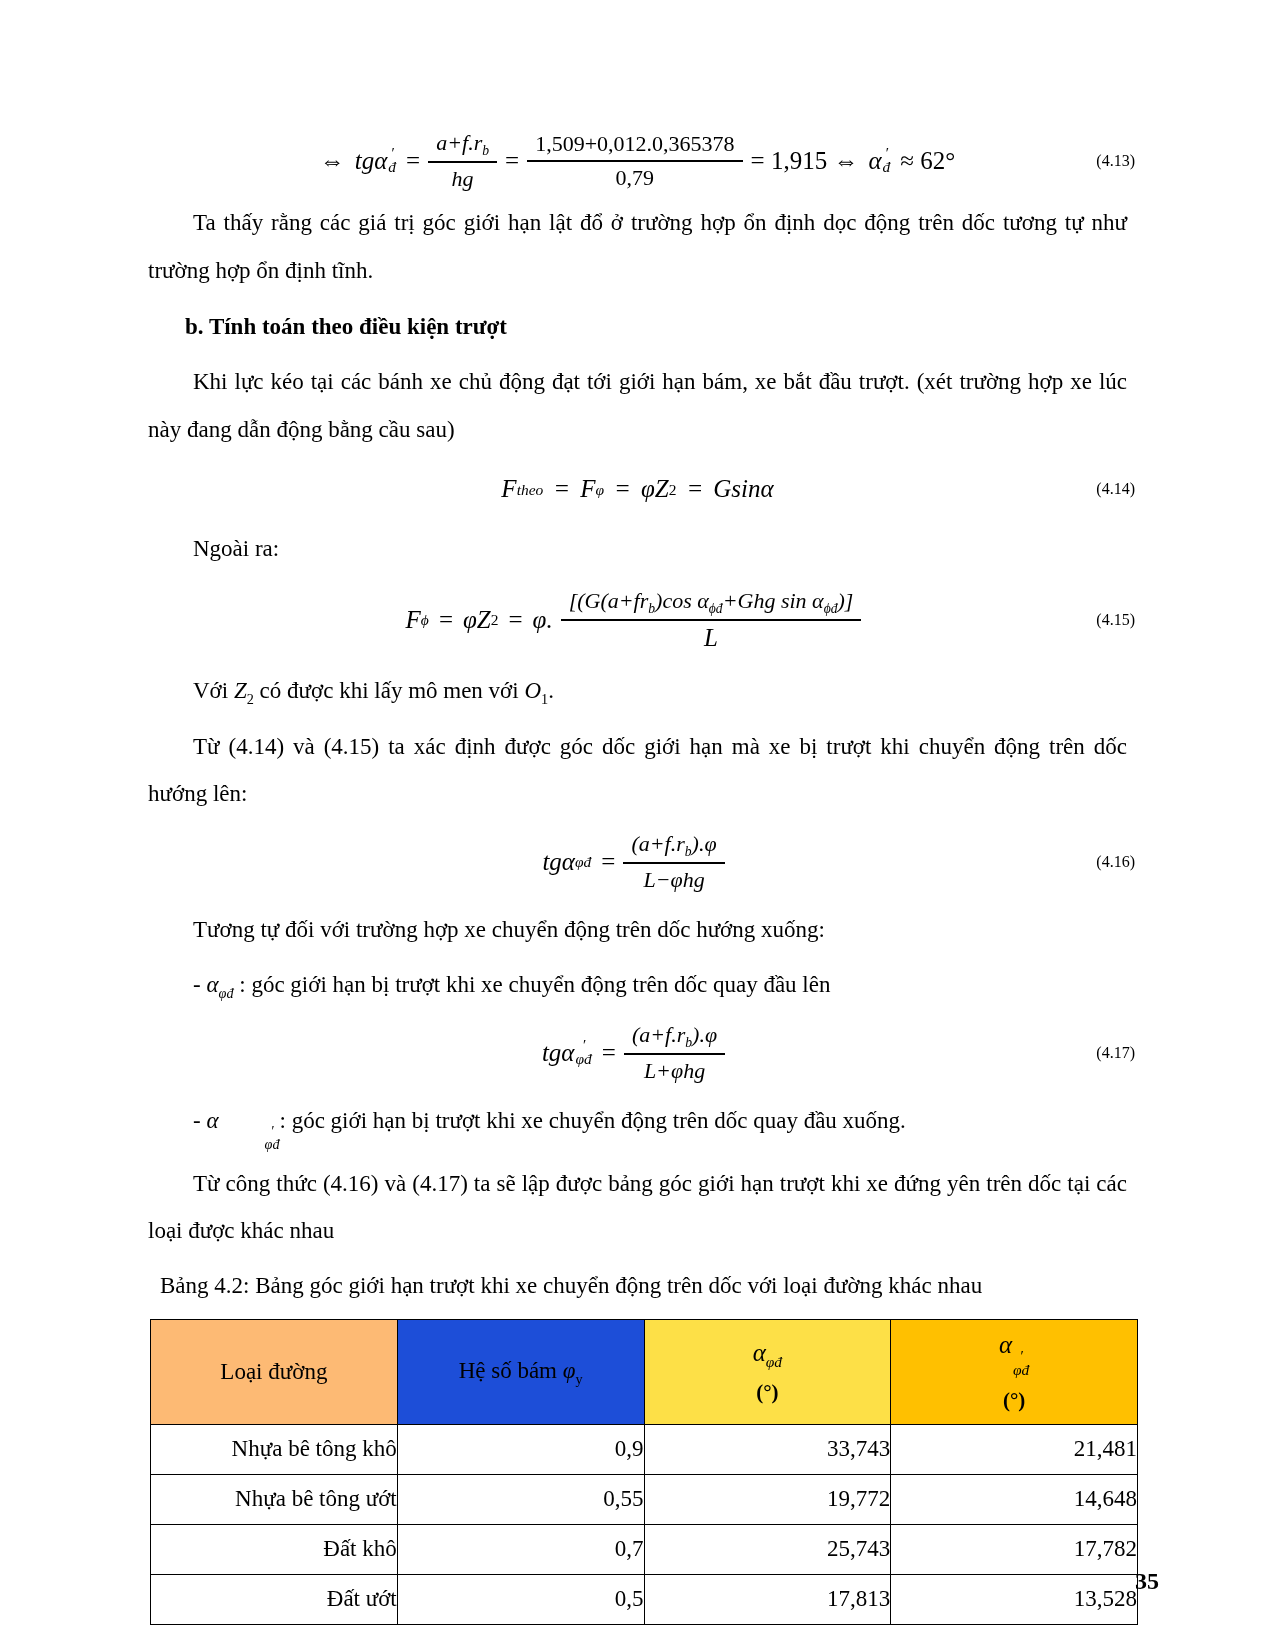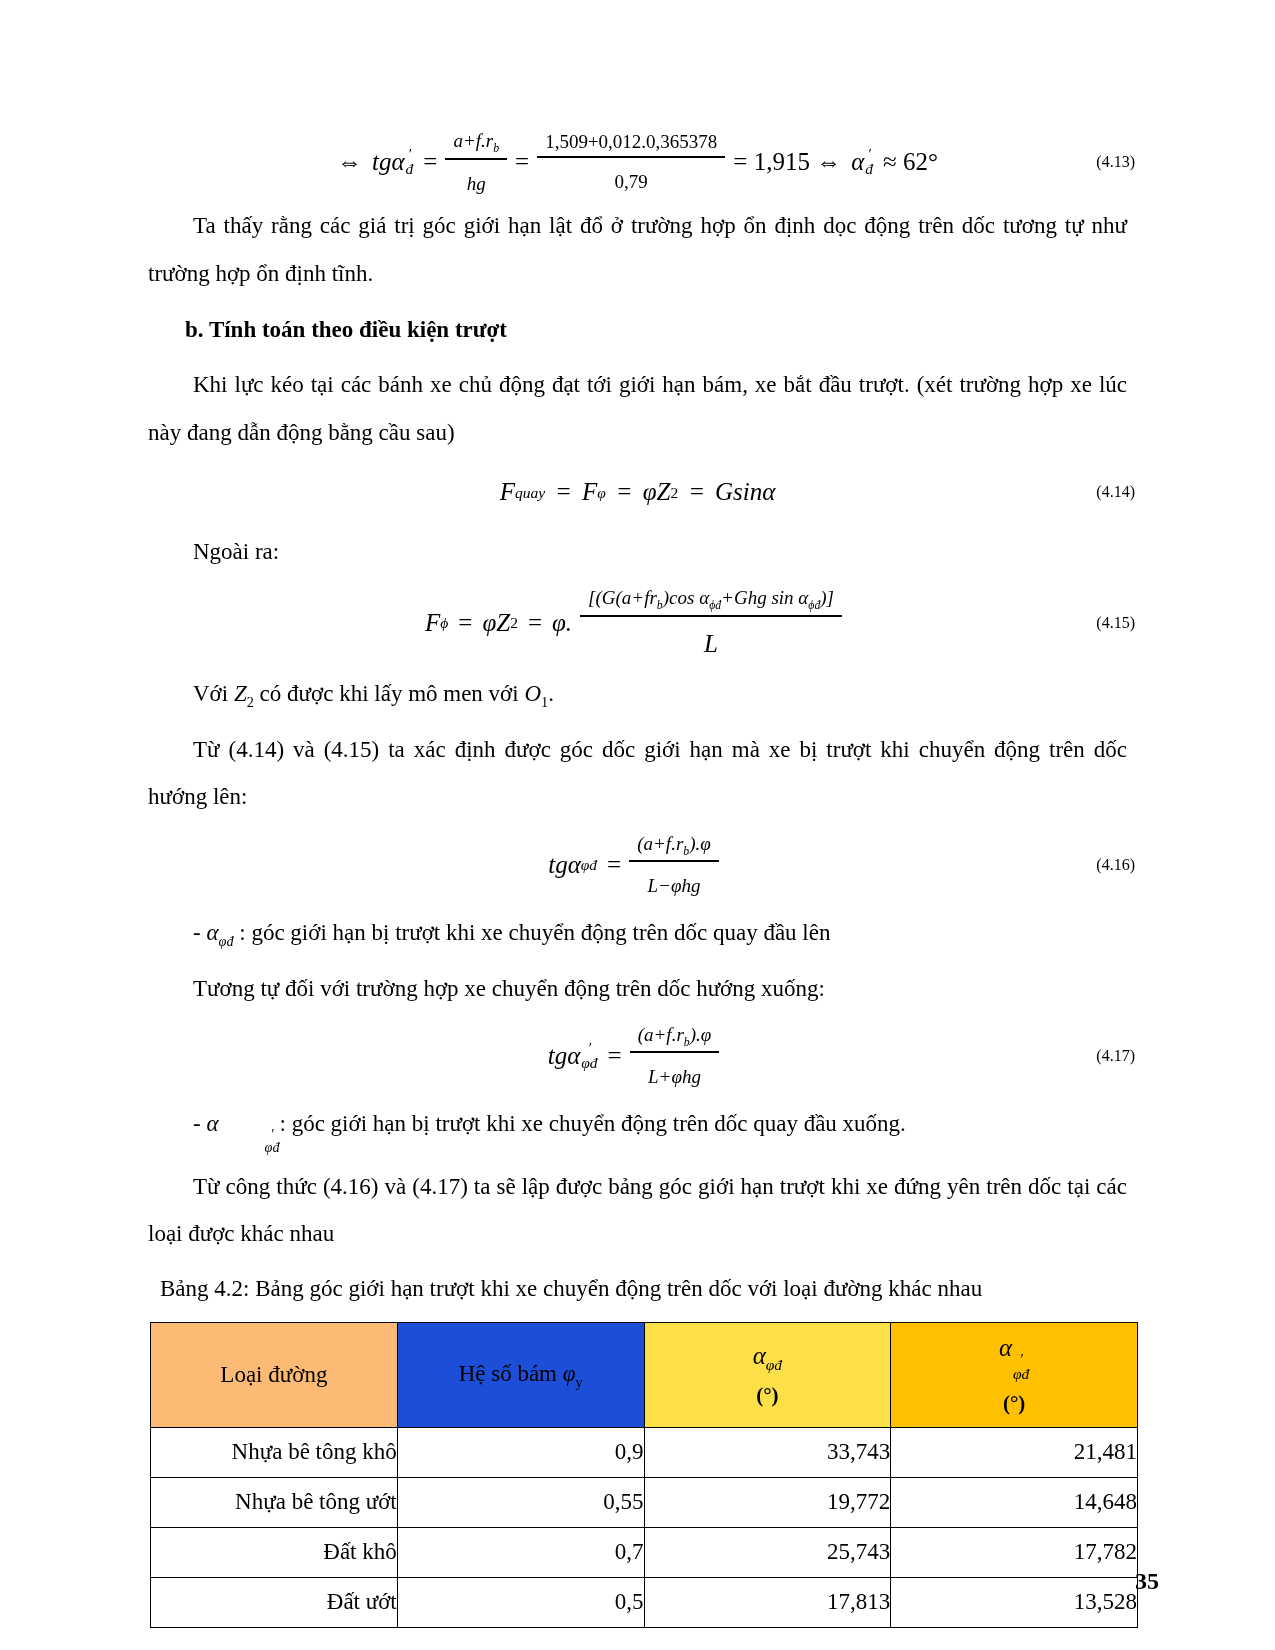--- a/index.html
+++ b/index.html
@@ -19,22 +19,22 @@
   p.caption{margin:4px 0 10px 0;text-indent:20px;line-height:2.0;text-align:left;}
 
   
   .eq-row{position:relative;display:flex;justify-content:center;align-items:center;margin:4px 0;min-height:56px;}
   .eq{font-size:25px;display:inline-flex;align-items:center;white-space:nowrap;}
   .eq .gap{display:inline-block;width:10px;}
   .it{font-style:italic;}
   .eq-num{position:absolute;right:0;top:50%;transform:translateY(-50%);font-size:16px;font-style:normal;}
   .frac{display:inline-flex;flex-direction:column;align-items:center;vertical-align:middle;margin:0 8px;}
   .frac .fnum{padding:0 8px 3px 8px;border-bottom:2px solid #000;line-height:1.15;}
-  .frac .fden{padding-top:13px;line-height:1.15;}
-  .fs-small{font-size:19px;}
+  .frac .fden{padding-top:3px;line-height:1.15;}
+  .fs-small{font-size:22px;}
   sub.m{font-size:0.62em;font-style:italic;line-height:1;}
   sub.up{font-style:normal;}
   .stack{display:inline-flex;flex-direction:column;align-items:center;font-size:0.62em;line-height:1;vertical-align:-0.55em;margin-left:1px;font-style:italic;}
   .stack .pr{line-height:0.8;}
   .stack .sb{line-height:1;}
 
   
   table.road{border-collapse:collapse;margin-left:10px;width:988px;table-layout:fixed;}
   table.road th, table.road td{border:1.5px solid #000;text-align:center;vertical-align:middle;font-weight:normal;padding:0;}
   table.road thead th{height:104px;}
@@ -84,21 +84,21 @@
 
     <p class="para">Ta thấy rằng các giá trị góc giới hạn lật đổ ở trường hợp ổn định dọc động trên dốc tương tự như trường hợp ổn định tĩnh.</p>
 
     <p class="heading">b. Tính toán theo điều kiện trượt</p>
 
     <p class="para">Khi lực kéo tại các bánh xe chủ động đạt tới giới hạn bám, xe bắt đầu trượt. (xét trường hợp xe lúc này đang dẫn động bằng cầu sau)</p>
 
     <div class="eq-row">
       <span class="eq it">
         <span>F</span>
-          <sub class="m">quay</sub>
+          <sub class="m">theo</sub>
         <span class="gap"></span>
           <span>=</span>
           <span class="gap"></span>
         <span>F</span>
           <sub class="m">φ</sub>
         <span class="gap"></span>
           <span>=</span>
           <span class="gap"></span>
         <span>φZ</span>
           <sub class="m up">2</sub>
@@ -144,23 +144,23 @@
         <span class="gap"></span>
           <span>=</span>
         <span class="frac fs-small">
           <span class="fnum"><span class="it">(a+f.r</span><sub class="m">b</sub><span class="it">).φ</span></span>
           <span class="fden it">L−φhg</span>
         </span>
       </span>
       <span class="eq-num">(4.16)</span>
     </div>
 
+    <p class="para noj">Tương tự đối với trường hợp xe chuyển động trên dốc hướng xuống:</p>
+
     <p class="para noj"><span>- </span><span class="it">α</span><sub class="m">φđ</sub><span> : góc giới hạn bị trượt khi xe chuyển động trên dốc quay đầu lên</span></p>
-
-    <p class="para noj">Tương tự đối với trường hợp xe chuyển động trên dốc hướng xuống:</p>
 
     <div class="eq-row" style="min-height:72px;">
       <span class="eq">
         <span class="it">tgα</span>
           <span class="stack">
             <span class="pr">′</span>
             <span class="sb">φđ</span>
           </span>
         <span class="gap"></span>
           <span>=</span>

